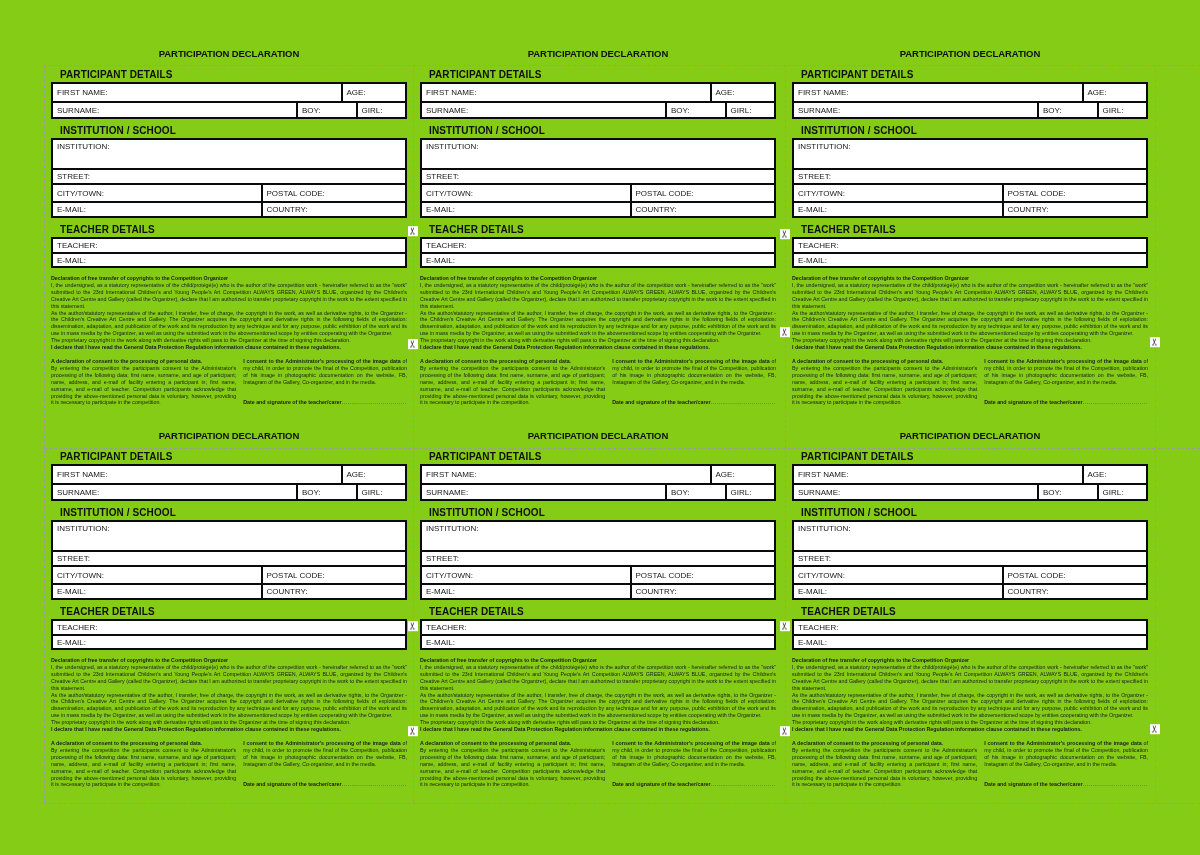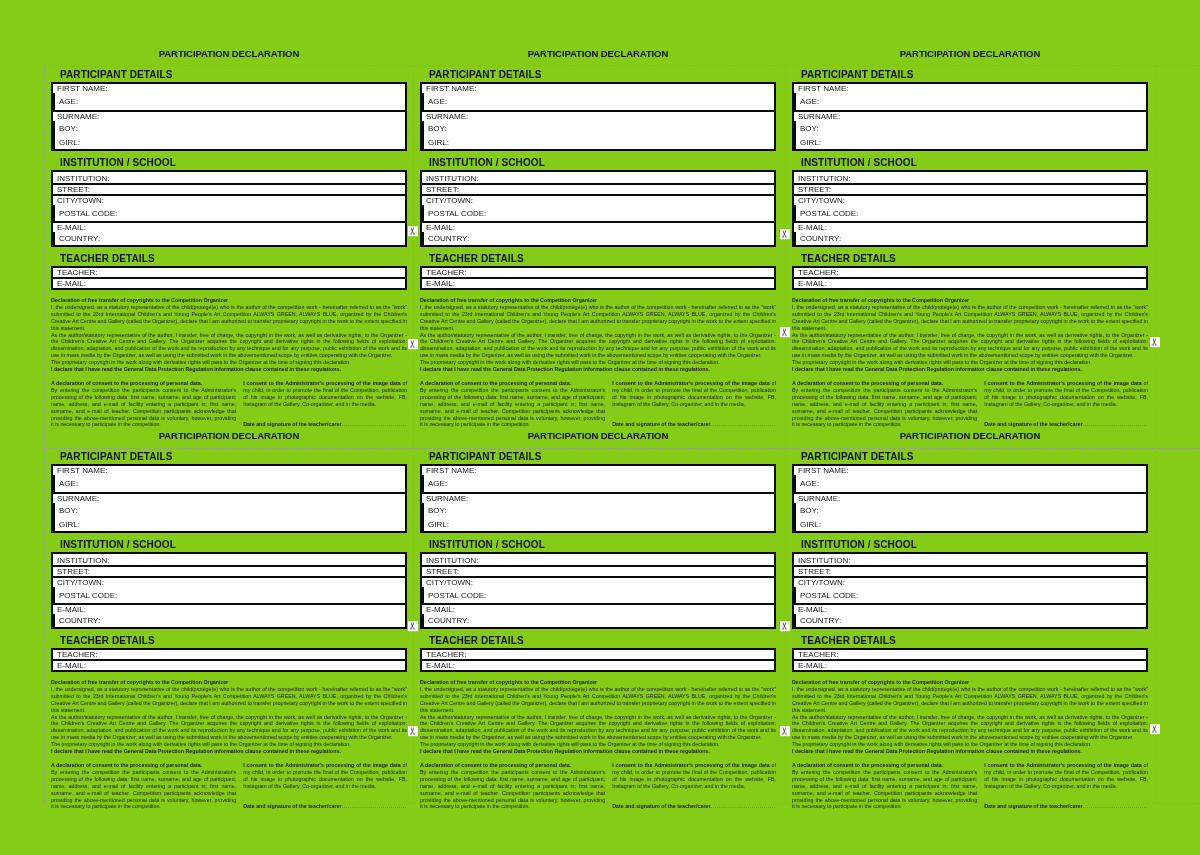--- a/index.html
+++ b/index.html
@@ -15,21 +15,21 @@
     position:absolute;font-size:10px;line-height:10px;color:#3c3c3c;
     transform:translate(-50%,-50%) rotate(-90deg);z-index:3;background:#fff;padding:0 1px;
   }
   
   .form{position:absolute;width:368px;}
   .form-title{height:17px;font-size:9.5px;font-weight:bold;letter-spacing:-0.1px;text-align:center;color:#101010;}
   .form-body{padding:4px 6px 0 6px;}
   .sec-h{font-size:10px;font-weight:bold;margin:6px 0 2px 9px;letter-spacing:0.1px;color:#101010;}
   .form-body .sec-h:first-child{margin-top:0;}
   .tbl{border:2.5px solid #0a0a0a;background:#fff;}
-  .trow{display:flex;align-items:stretch;flex-direction:column;}
+  .trow{display:flex;align-items:stretch;}
   .trow + .trow{border-top:2.5px solid #0a0a0a;justify-content:center;}
   .cell{display:flex;align-items:center;padding-left:4px;box-sizing:border-box;min-width:0;}
   .cell + .cell{border-left:2.5px solid #0a0a0a;}
   .grow{flex:1;}
   .lbl{font-size:8px;white-space:nowrap;color:#161616;}
   .h-a1{height:17px}.h-a2{height:14px}
   .h-inst{height:28px;align-items:flex-start;padding-top:2px;}
   .h-street{height:13px}.h-city{height:16px}.h-bmail{height:13px}
   .h-teach{height:13px}.h-tmail{height:12px}
   .w-age{width:64.5px}.w-boy{width:59.5px}.w-girl{width:49.5px}.w-right{width:144.5px}

